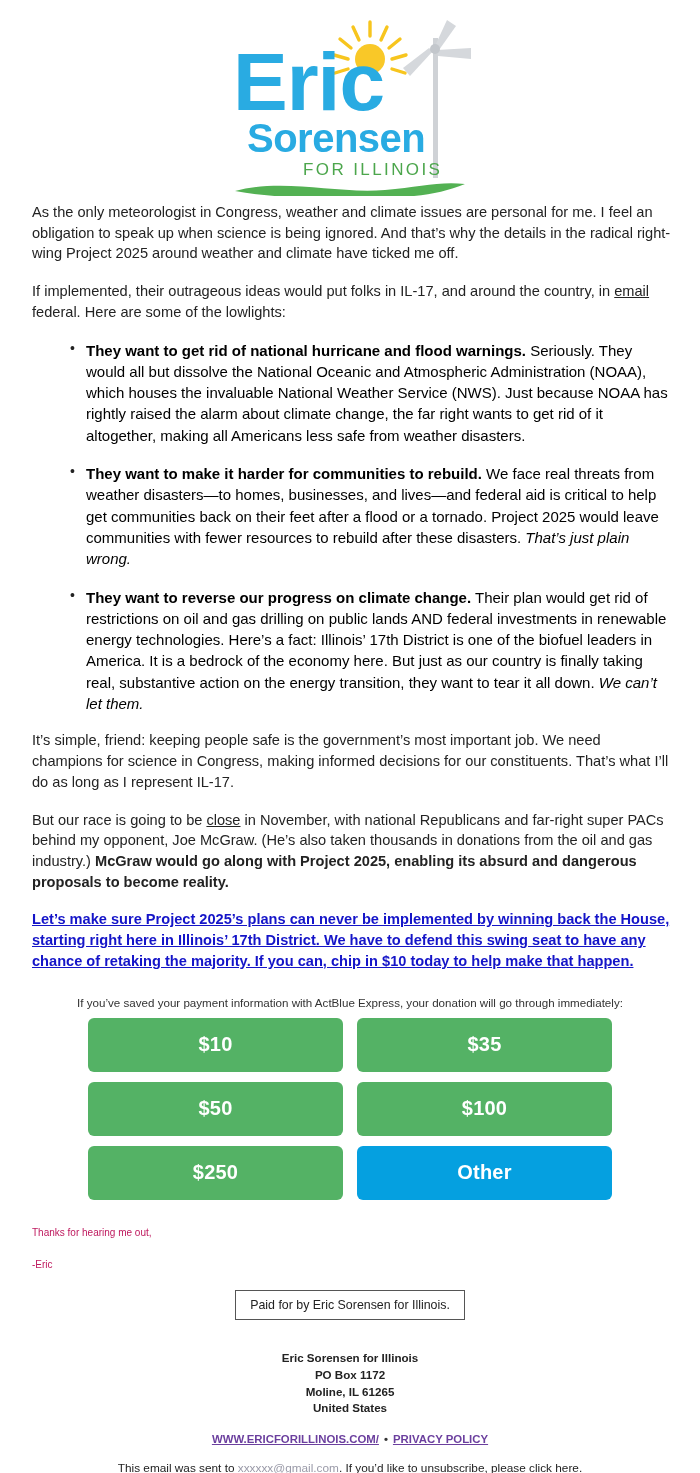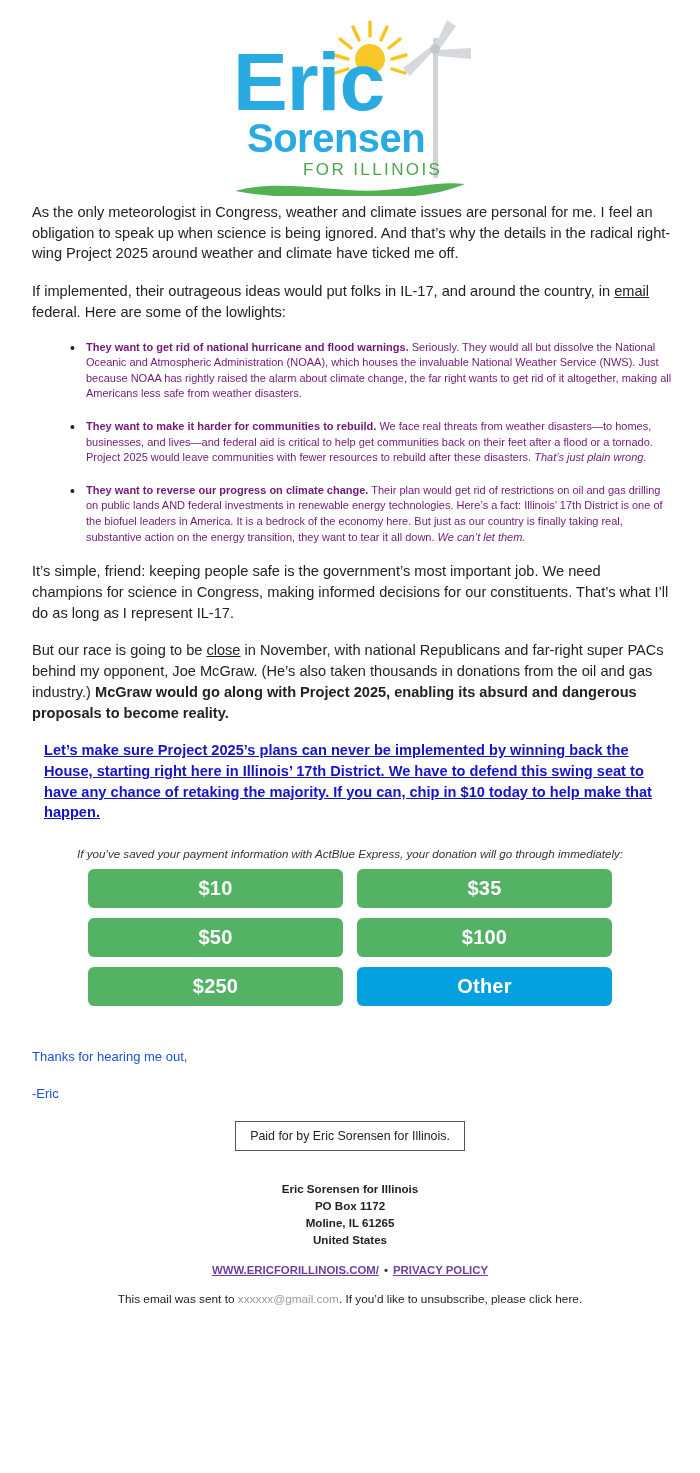--- a/index.html
+++ b/index.html
@@ -47,88 +47,87 @@
   .b { font-weight: bold; }
   .i { font-style: italic; }
 
   ul.lowlights {
     margin: 0 0 16px 0;
     padding: 0 0 0 38px;
     list-style: none;
   }
   ul.lowlights li {
     position: relative;
-    font-size: 11px;
+    font-size: 15px;
     line-height: 1.42;
     margin: 0 0 17px 0;
     padding-left: 16px;
-    color: #701a75;
+    color: #000000;
   }
   ul.lowlights li:before {
     content: "\2022";
     position: absolute;
     left: 0;
     top: -1px;
     font-size: 14px;
     color: #232323;
   }
   ul.lowlights li:last-child { margin-bottom: 0; }
 
   .cta-link {
     display: block;
     font-size: 14.6px;
     line-height: 1.42;
     font-weight: bold;
     color: #1414c8;
     text-decoration: underline;
-    margin: 16px 0 0 12px;
+    margin: 16px 0 0 0;
   }
 
   
   .actblue-note {
     text-align: center;
-    font-style: italic;
     font-size: 11.6px;
     color: #333333;
     margin: 24px 0 9px 0;
     padding: 0 20px;
   }
   .donate-grid {
     display: grid;
     grid-template-columns: 1fr 1fr;
     gap: 10px 14px;
     padding: 0 88px;
     box-sizing: border-box;
     width: 700px;
   }
   .donate-btn {
     display: flex;
     align-items: center;
     justify-content: center;
-    height: 39px;
+    height: 54px;
     border-radius: 6px;
     color: #ffffff;
     font-size: 20px;
     font-weight: bold;
     letter-spacing: 0.2px;
     text-decoration: none;
     border: none;
     cursor: pointer;
     font-family: "Liberation Sans", sans-serif;
   }
 
   
   .signoff {
     padding: 26px 32px 0 32px;
   }
   .signoff p {
-    font-size: 13px;
-    line-height: 1.42;
-    margin: 16px 0 18px 0;
-    color: #1d4ed8;
+    font-size: 10px;
+    line-height: 1.42;
+    margin: 0 0 18px 0;
+    color: #be185d;
   }
 
   
   .disclaimer-row {
     display: flex;
     justify-content: center;
     margin-top: 14px;
   }
   .disclaimer-box {
     border: 1px solid #555555;

